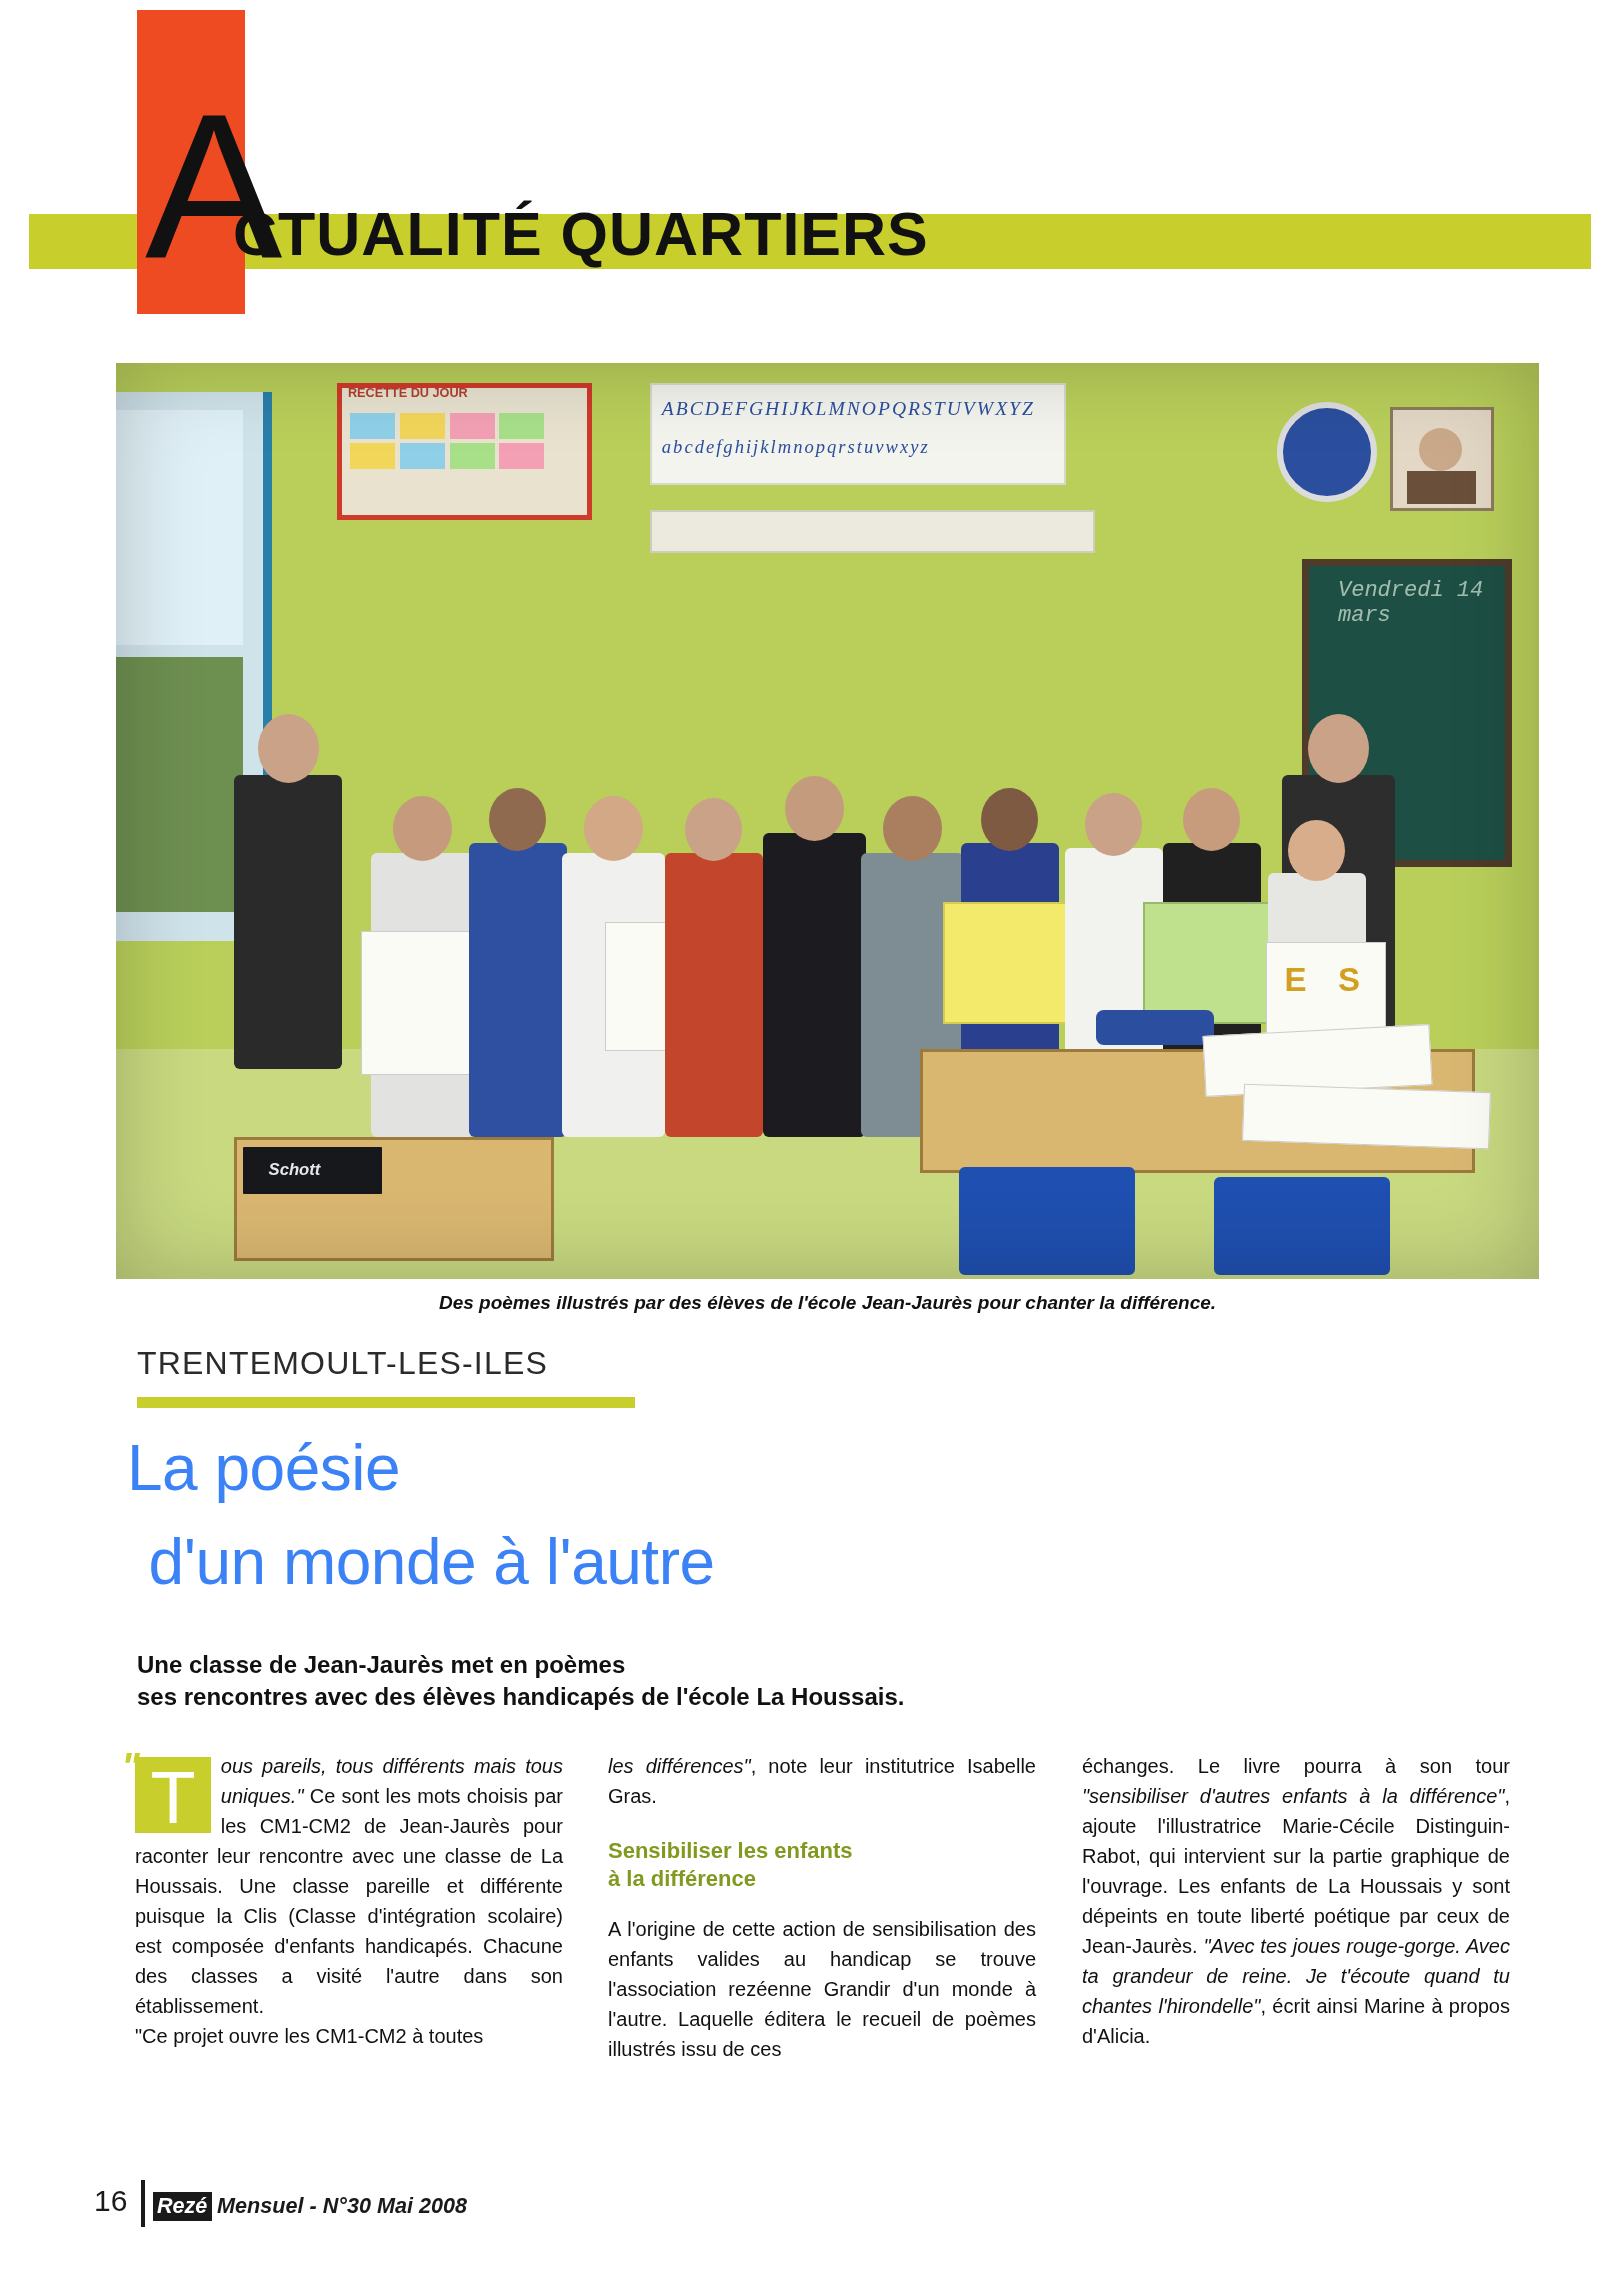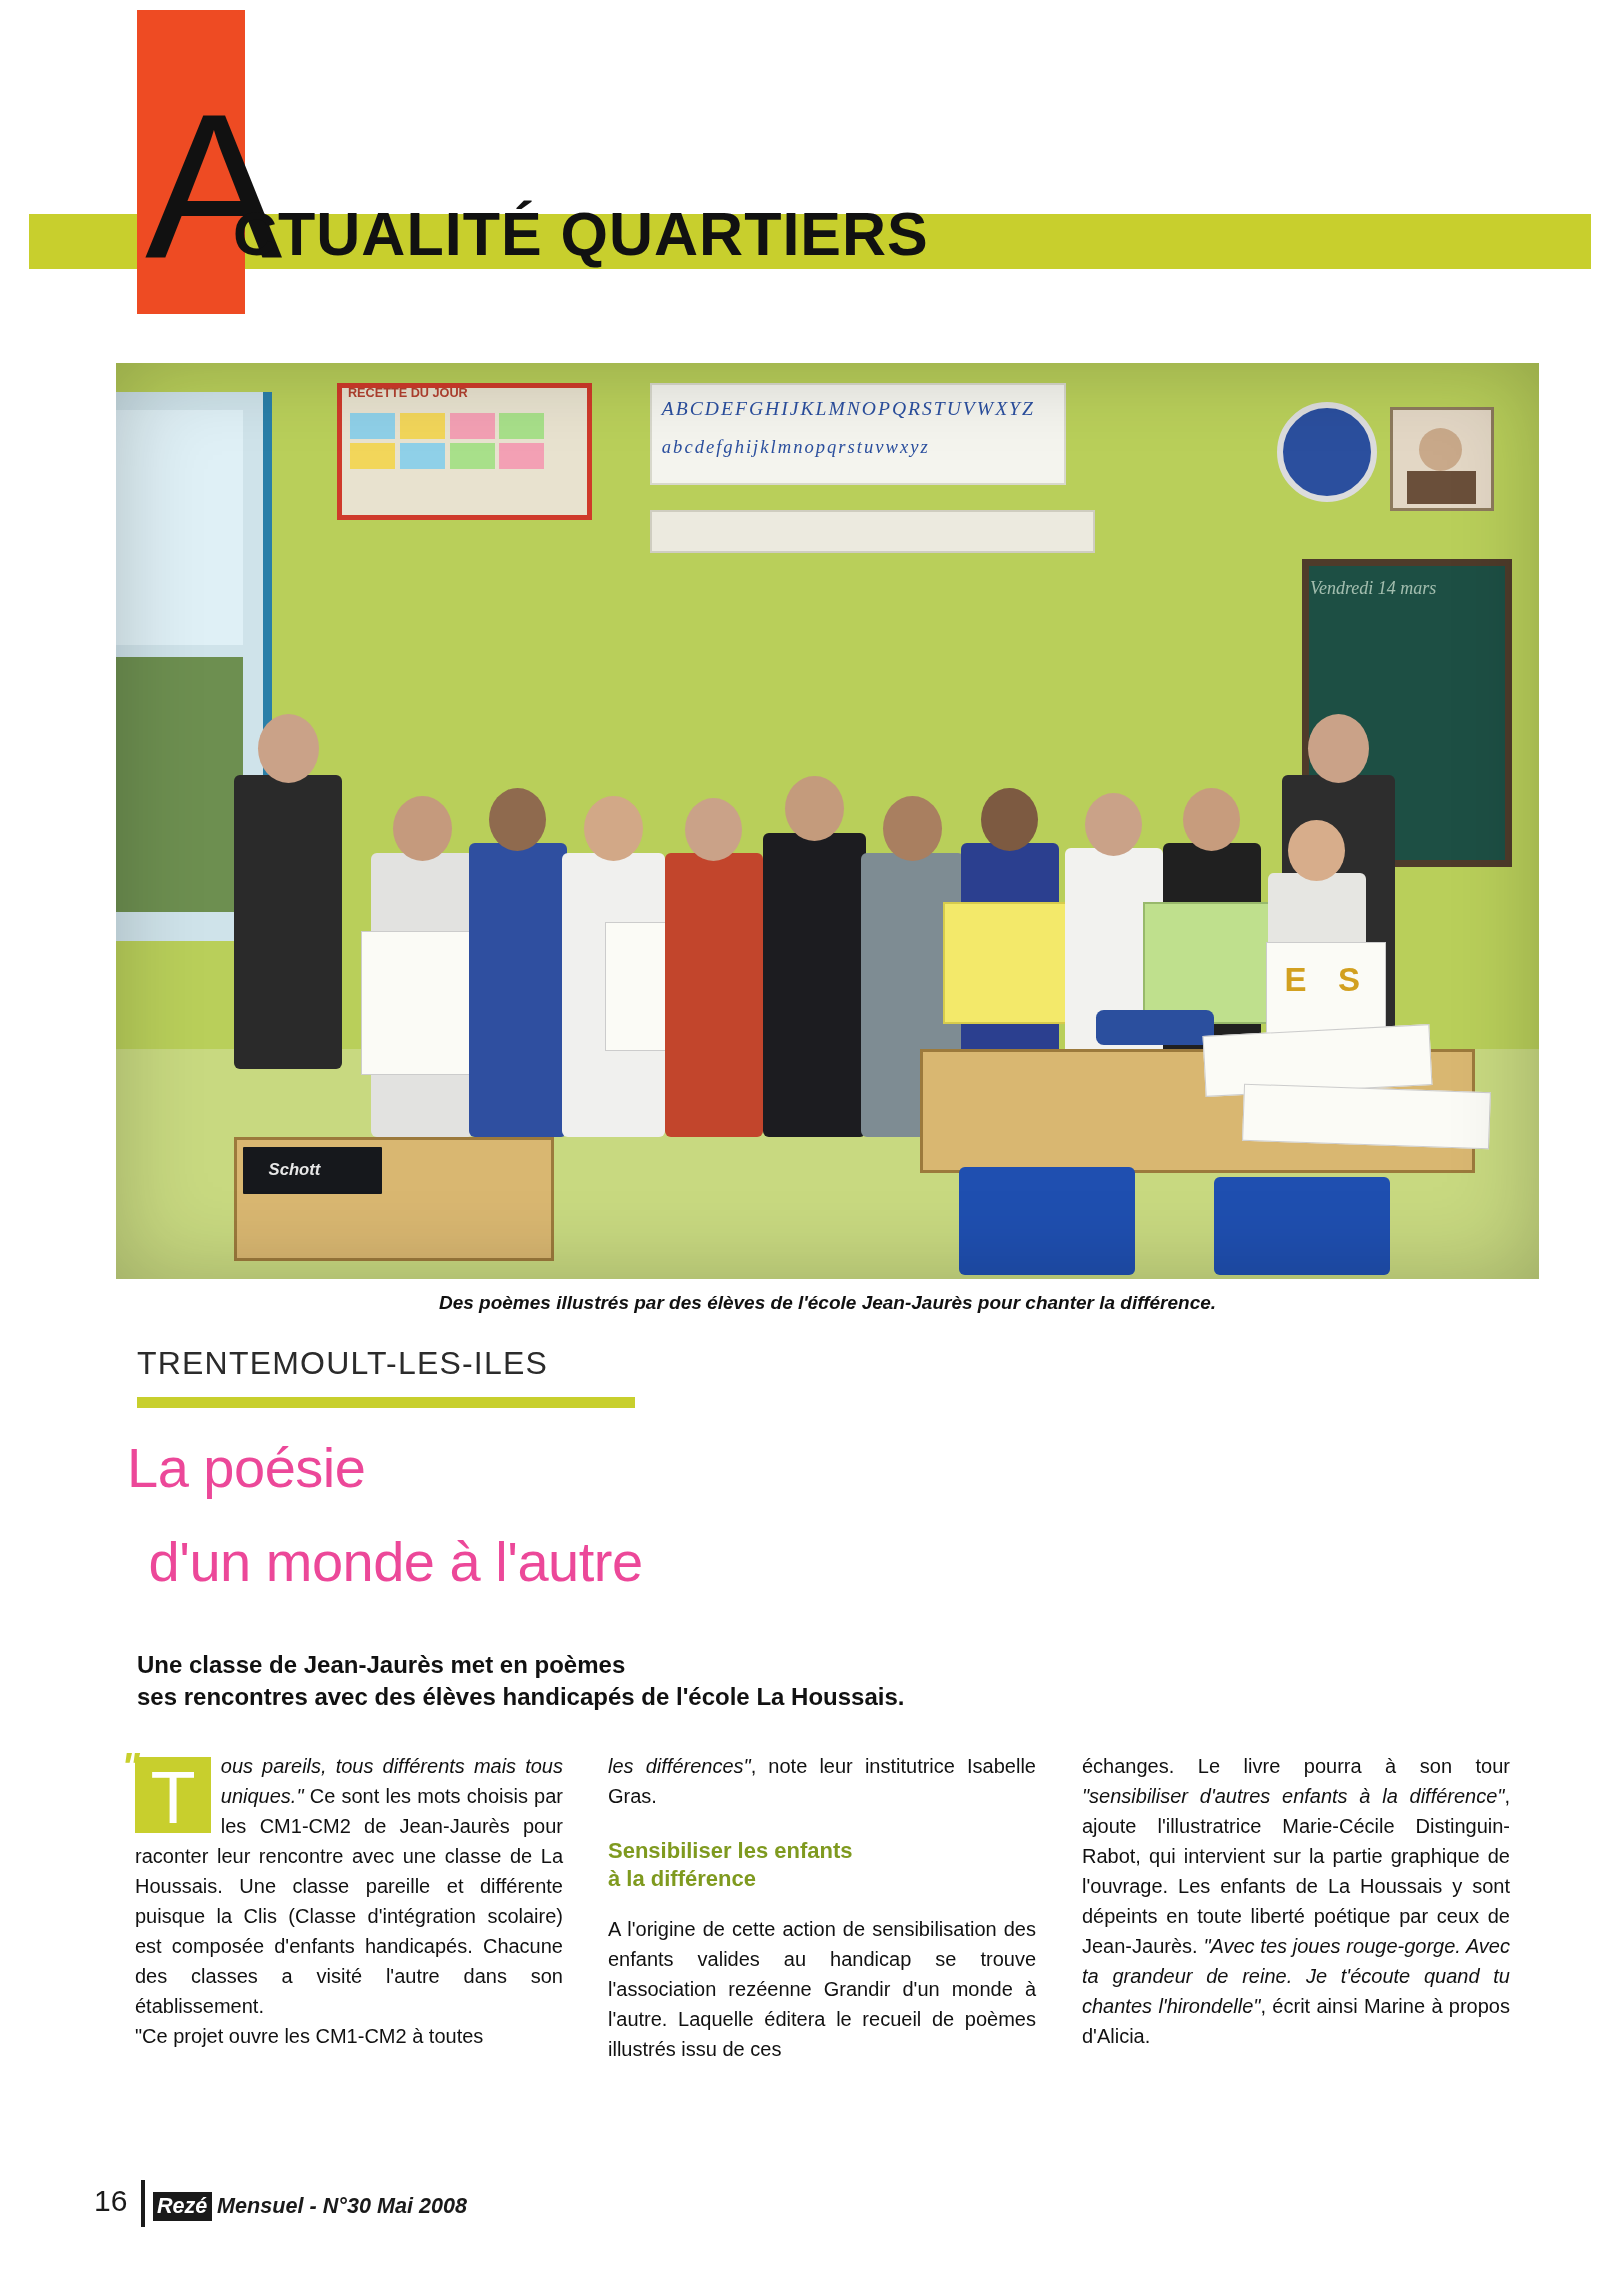--- a/index.html
+++ b/index.html
@@ -104,24 +104,24 @@
     top: 1397px;
     width: 498px;
     height: 10.8px;
     background: #c8cf2d;
   }
   .headline {
     position: absolute;
     left: 127px;
     top: 1421px;
     width: 1176px;
-    font-size: 56px;
+    font-size: 64px;
     line-height: 94px;
     font-weight: 300;
-    color: #ec4899;
+    color: #3b82f6;
     letter-spacing: -0.5px;
   }
   .headline .l2 { display: block; margin-left: 21.6px; }
 
   .standfirst {
     position: absolute;
     left: 137px;
     top: 1649px;
     width: 1039px;
     font-size: 24px;
@@ -277,21 +277,21 @@
   <div class="photo">
     <div class="sc wall"></div>
     <div class="sc wall2"></div>
 
     <div class="sc window">
       <div class="sc window-t" style="left:0;top:17.6px;"></div>
       <div class="sc window-b" style="left:0;top:265px;"></div>
     </div>
 
     <div class="sc board2">
-      <div style="position:absolute;left:1px;top:11.8px;font-size:18px;" class="board-txt">Vendredi 14 mars</div>
+      <div style="position:absolute;left:29px;top:11.8px;font-size:22px;font-family:Liberation Mono, monospace;" class="board-txt">Vendredi 14 mars</div>
     </div>
 
     <div class="sc alpha">
       <div style="position:absolute;left:9.8px;top:13.7px;font-family:'Liberation Serif',serif;font-style:italic;font-size:19.6px;color:#2b4f9e;letter-spacing:2px;">ABCDEFGHIJKLMNOPQRSTUVWXYZ</div>
       <div style="position:absolute;left:9.8px;top:51px;font-family:'Liberation Serif',serif;font-style:italic;font-size:18.6px;color:#2b4f9e;letter-spacing:2px;">abcdefghijklmnopqrstuvwxyz</div>
     </div>
 
     <div class="sc poster">
       <div style="position:absolute;left:5.9px;top:-2px;font-size:12.7px;color:#b2402f;font-weight:700;">RECETTE DU JOUR</div>
       <div style="position:absolute;left:7.8px;top:25.5px;display:flex;flex-wrap:wrap;gap:4.9px;width:222px;">

